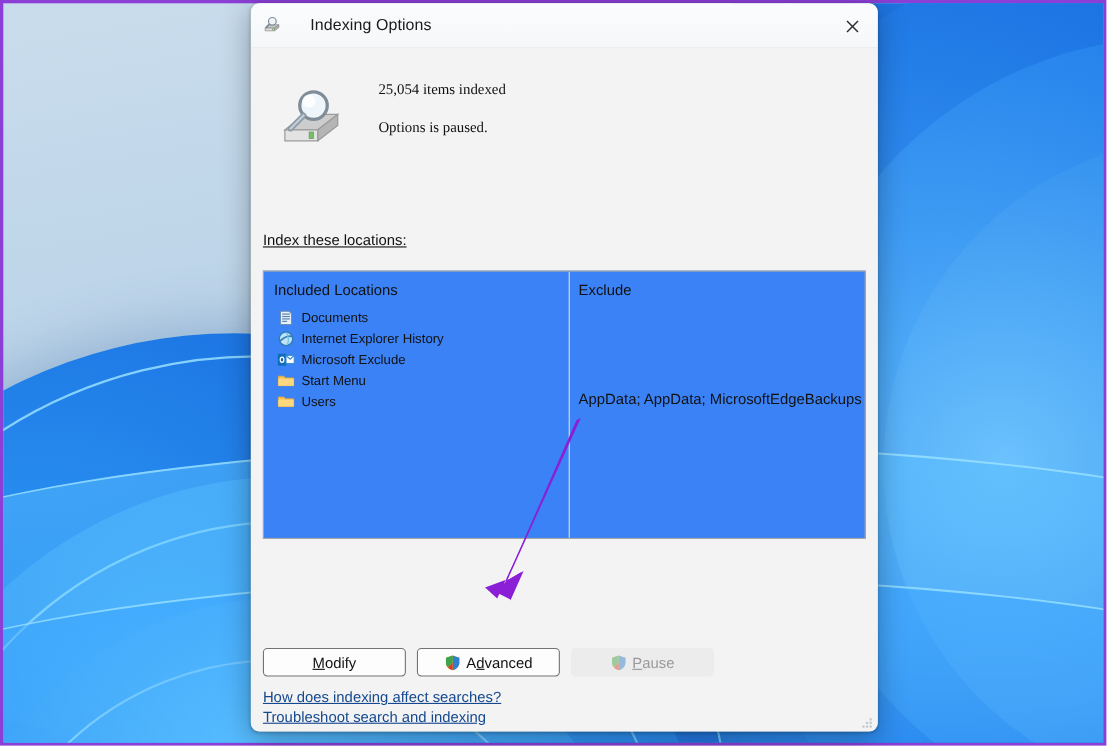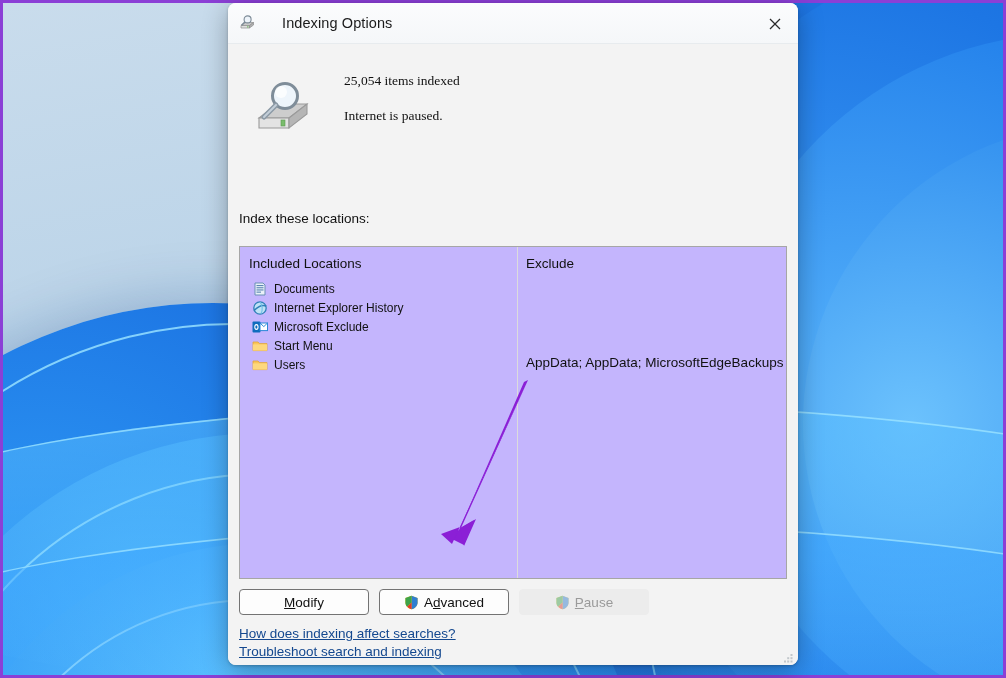--- a/index.html
+++ b/index.html
@@ -159,29 +159,29 @@
     position: absolute; left: 105px; top: 13px;
     font-size: 13.5px; color: #111;
   }
   #indexState {
     position: absolute; left: 105px; top: 48px;
     font-size: 13.5px; color: #111;
   }
 
   #locationsLabel {
     position: absolute; left: 11px; top: 167px;
-    font-size: 13.5px; color: #111;
+    font-size: 13.5px; color: #111; text-decoration: underline;
   }
 
   
   #listbox {
     position: absolute;
     left: 11px; top: 202px;
-    width: 548px; height: 333px;
-    background: #c4b5fd;
+    width: 548px; height: 244px;
+    background: #3b82f6;
     border: 1px solid #a6a6a6;
     overflow: hidden;
   }
   #colDivider {
     position: absolute;
     left: 277px; top: 0; bottom: 0;
     width: 1px;
     background: #dcdcdc;
   }
   .colHead {
@@ -319,21 +319,21 @@
             <path d="M4 38 L4 48 L34 48 L34 38 Z" fill="#e3e3e3" stroke="#9a9a9a" stroke-width="1.1"></path>
             <path d="M34 38 L52 24 L52 34 L34 48 Z" fill="#b5b5b5" stroke="#9a9a9a" stroke-width="1.1"></path>
             <rect x="26" y="40" width="4" height="6" fill="#79bd6c" stroke="#5d9a52" stroke-width=".6"></rect>
             <circle cx="30" cy="16" r="12.5" fill="#eef5fb" stroke="#7f8d99" stroke-width="3"></circle>
             <circle cx="26" cy="12" r="6" fill="#ffffff" opacity=".75"></circle>
             <line x1="21" y1="25" x2="9" y2="37" stroke="#8c9aa6" stroke-width="5" stroke-linecap="round"></line>
             <line x1="21" y1="25" x2="9" y2="37" stroke="#c3ced8" stroke-width="2" stroke-linecap="round"></line>
           </svg>
         </span>
         <span id="itemsIndexed">25,054 items indexed</span>
-        <span id="indexState">Internet is paused.</span>
+        <span id="indexState">Options is paused.</span>
       </div>
 
       <span id="locationsLabel">Index these locations:</span>
 
       <div id="listbox">
         <div id="colDivider"></div>
         <span class="colHead" id="headIncluded">Included Locations</span>
         <span class="colHead" id="headExclude">Exclude</span>
 
         <div id="rows">

